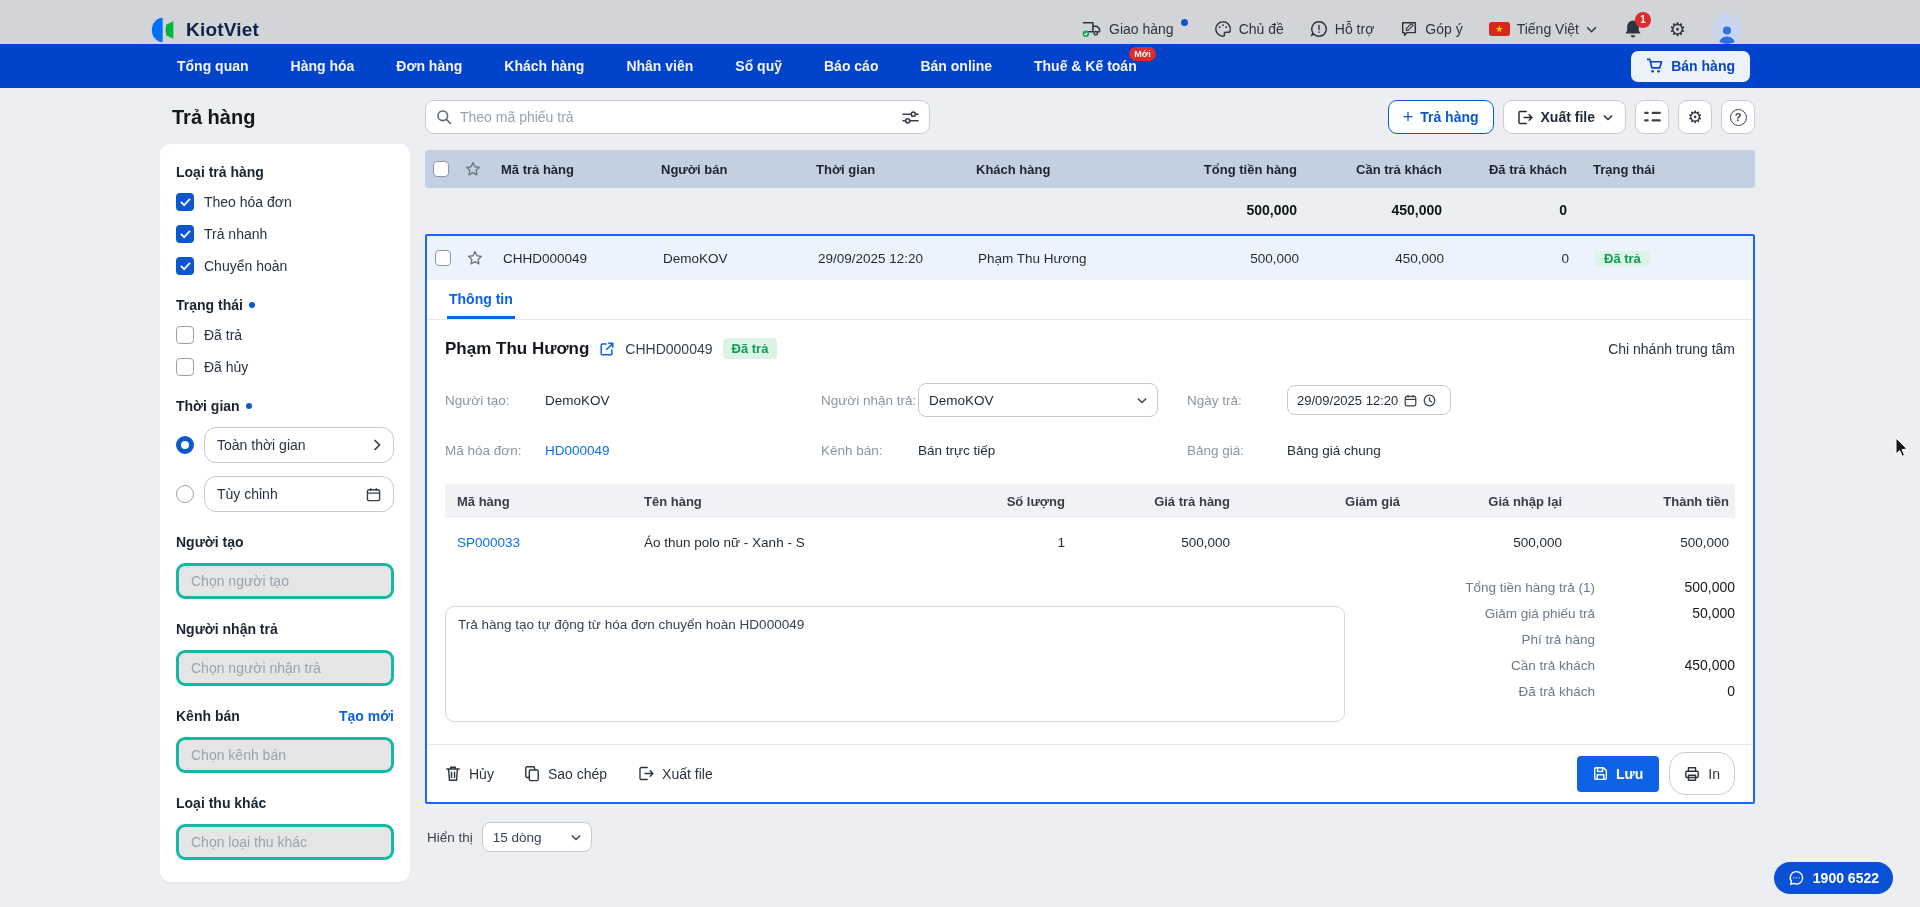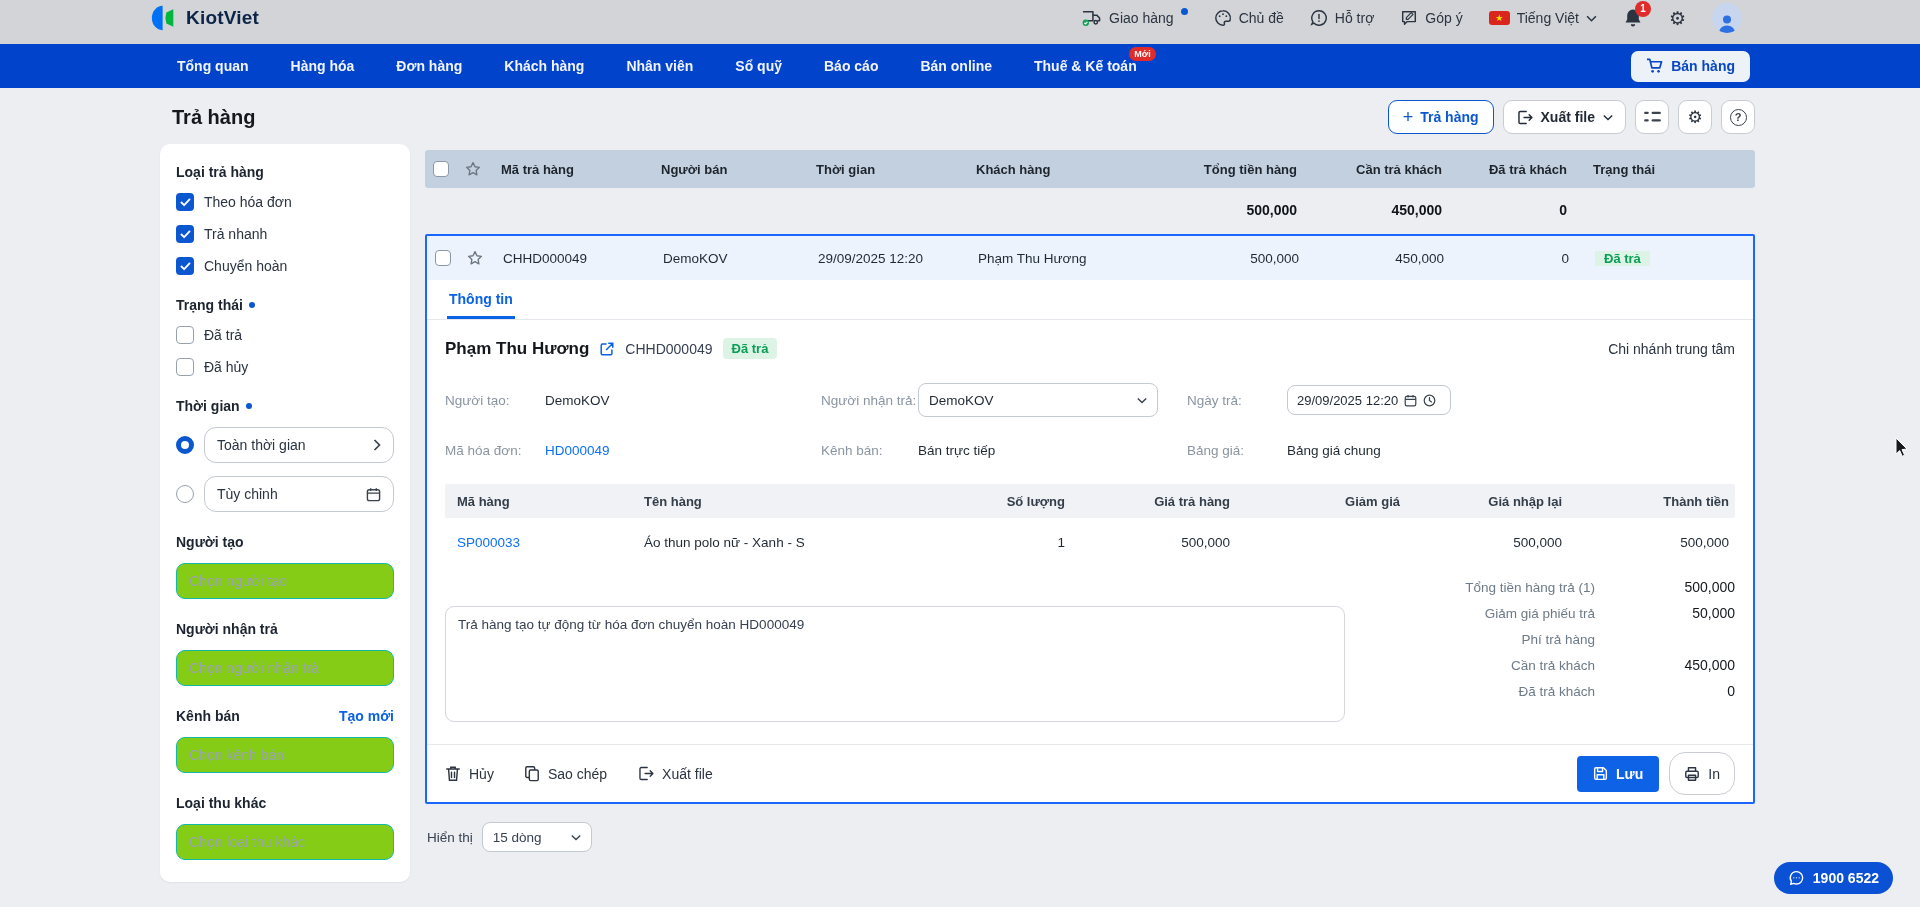--- a/index.html
+++ b/index.html
@@ -1,21 +1,21 @@
 <!DOCTYPE html>
 <html><head>
 <meta charset="utf-8">
 <style>
   * { margin:0; padding:0; box-sizing:border-box; }
   html,body { width:1920px; height:907px; overflow:hidden; }
   body { font-family:"Liberation Sans","DejaVu Sans",sans-serif; background:#eceef1; position:relative; color:#1f2933; }
   svg { display:block; }
 
   
-  .topbar { height:44px; background:#d2d4d8; display:flex; align-items:center; padding:0 178px 8px 150px; }
+  .topbar { height:44px; background:#d2d4d8; display:flex; align-items:flex-end; padding:0 178px 0 150px; }
   .brand { display:flex; align-items:center; gap:8px; }
   .brand-text { font-size:19px; font-weight:bold; color:#0b2447; letter-spacing:.2px; }
   .topbar-right { margin-left:auto; display:flex; align-items:center; gap:26px; }
   .top-item { display:flex; align-items:center; gap:7px; font-size:14px; color:#2b3440; cursor:pointer; position:relative; }
   .notif-dot { width:7px; height:7px; border-radius:50%; background:#0b57d0; position:relative; top:-7px; }
   .flag { width:21px; height:14px; background:#da251d; border-radius:3px; display:flex; align-items:center; justify-content:center; color:#ffde00; font-size:9px; line-height:1; }
   .bell-wrap { position:relative; cursor:pointer; }
   .bell-badge { position:absolute; top:-7px; right:-8px; background:#e02b2b; color:#fff; font-size:10px; font-weight:bold; min-width:16px; height:16px; border-radius:8px; display:flex; align-items:center; justify-content:center; padding:0 4px; }
   .gear-glyph { font-size:19px; color:#2b3440; cursor:pointer; font-family:"DejaVu Sans",sans-serif; }
   .avatar { width:30px; height:30px; border-radius:50%; background:#c7d6ee; display:flex; align-items:flex-end; justify-content:center; overflow:hidden; cursor:pointer; }
@@ -39,21 +39,21 @@
   .opt { display:flex; align-items:center; gap:10px; font-size:14px; color:#2a3340; margin-bottom:14px; cursor:pointer; }
   .opt:last-child { margin-bottom:0; }
   .cb { width:18px; height:18px; border-radius:4px; flex:none; display:flex; align-items:center; justify-content:center; }
   .cb.on { background:#0b57d0; }
   .cb.off { background:#fff; border:1.5px solid #98a1ab; }
   .radio { width:18px; height:18px; border-radius:50%; flex:none; background:#fff; }
   .radio.on { border:5.5px solid #0b57d0; }
   .radio.off { border:1.5px solid #98a1ab; }
   .time-row { display:flex; align-items:center; gap:10px; margin-bottom:13px; }
   .time-box { flex:1; height:36px; border:1px solid #c3c9d0; border-radius:12px; display:flex; align-items:center; justify-content:space-between; padding:0 12px; font-size:14px; color:#2a3340; cursor:pointer; background:#fff; }
-  .f-input { width:100%; height:36px; border:1px solid #14b8a6; border-radius:9px; padding:0 12px; font-size:14px; color:#2a3340; font-family:inherit; background:#84cc16; outline:none; }
+  .f-input { width:100%; height:36px; border:3px solid #14b8a6; border-radius:9px; padding:0 12px; font-size:14px; color:#2a3340; font-family:inherit; background:#e5e5e5; outline:none; }
   .f-input::placeholder { color:#9aa3ad; }
   .label-row { display:flex; align-items:center; justify-content:space-between; margin-bottom:13px; }
   .label-row .flabel { margin-bottom:0; }
   .link { color:#0b62e4; font-size:14px; font-weight:bold; cursor:pointer; text-decoration:none; }
 
   
   .main { flex:1; min-width:0; }
   .toolbar { display:flex; align-items:center; margin-bottom:16px; }
   .searchbox { width:505px; height:34px; background:#fff; border:1px solid #c9cdd3; border-radius:9px; display:flex; align-items:center; padding:0 10px; gap:8px; }
   .searchbox input { flex:1; border:none; outline:none; font-size:14px; color:#2a3340; font-family:inherit; background:transparent; }
@@ -338,20 +338,37 @@
       <div class="fsection">
         <div class="flabel">Loại thu khác</div>
         <input class="f-input" placeholder="Chọn loại thu khác" style="">
       </div>
 
     </div>
   </aside>
 
   <main class="main">
     <div class="toolbar">
+      <div class="searchbox">
+        <span>
+          <svg width="16" height="16" viewBox="0 0 20 20" fill="none" stroke="#5f6b76" stroke-width="2">
+              <circle cx="8.5" cy="8.5" r="6"></circle>
+              <line x1="13" y1="13" x2="18" y2="18" stroke-linecap="round"></line>
+            </svg>
+        </span>
+        <input placeholder="Theo mã phiếu trả" style="">
+        <span>
+          <svg width="17" height="15" viewBox="0 0 18 16" fill="none" stroke="#3a434d" stroke-width="1.7" stroke-linecap="round">
+              <line x1="1" y1="4.5" x2="17" y2="4.5"></line>
+              <circle cx="12" cy="4.5" r="2.2" fill="#fff"></circle>
+              <line x1="1" y1="11.5" x2="17" y2="11.5"></line>
+              <circle cx="6" cy="11.5" r="2.2" fill="#fff"></circle>
+            </svg>
+        </span>
+      </div>
       <div class="tb-btns">
         <button class="btn-return">
           <span class="plus-glyph">+</span>
           <span>Trả hàng</span>
         </button>
         <button class="btn-export">
           <span>
             <svg width="17" height="17" viewBox="0 0 20 20" fill="none" stroke="#222b35" stroke-width="1.7" stroke-linecap="round" stroke-linejoin="round">
                 <path d="M12 3H5a1.5 1.5 0 0 0-1.5 1.5v11A1.5 1.5 0 0 0 5 17h7"></path>
                 <path d="M9.5 10h9M15.5 6.8l3.2 3.2-3.2 3.2"></path>

